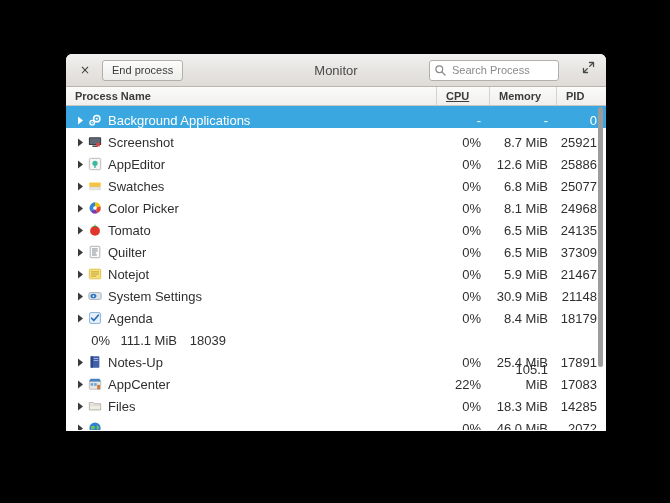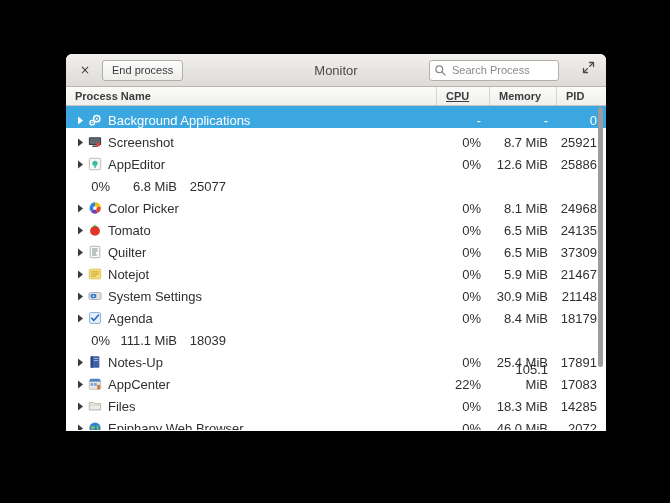--- a/index.html
+++ b/index.html
@@ -316,20 +316,34 @@
                   <rect x="7.2" y="9.3" width="1.6" height="3.2" fill="#3eb8a0"></rect>
                 </svg>
               </span>
               <span class="pname">AppEditor</span>
             </div>
             <div class="cell-cpu">0%</div>
             <div class="cell-mem">12.6 MiB</div>
             <div class="cell-pid">25886</div>
           </div>
           <div class="row">
+            <div class="cell-name">
+              <span class="arrow">
+                <svg width="7" height="9" viewBox="0 0 7 9">
+                  <path d="M1 0.6 L6 4.5 L1 8.4 Z" fill="#3a3a3a"></path>
+                </svg>
+              </span>
+              <span class="picon">
+                <svg width="14" height="14" viewBox="0 0 16 16">
+                  <rect x="1.5" y="4" width="13" height="5.2" rx="0.8" fill="#f5c242"></rect>
+                  <rect x="1.5" y="9.2" width="13" height="3" rx="0.8" fill="#e9e7e3" stroke="#cfccc7" stroke-width="0.6"></rect>
+                </svg>
+              </span>
+              <span class="pname">Swatches</span>
+            </div>
             <div class="cell-cpu">0%</div>
             <div class="cell-mem">6.8 MiB</div>
             <div class="cell-pid">25077</div>
           </div>
           <div class="row">
             <div class="cell-name">
               <span class="arrow">
                 <svg width="7" height="9" viewBox="0 0 7 9">
                   <path d="M1 0.6 L6 4.5 L1 8.4 Z" fill="#3a3a3a"></path>
                 </svg>
@@ -526,21 +540,20 @@
                   <path d="M1 0.6 L6 4.5 L1 8.4 Z" fill="#3a3a3a"></path>
                 </svg>
               </span>
               <span class="picon">
                 <svg width="14" height="14" viewBox="0 0 16 16">
                   <circle cx="8" cy="8" r="6.4" fill="#2f7fd4"></circle>
                   <path d="M3 6.5 Q5.5 4.5 7.5 6 Q9 7.5 7 9 Q5 10.5 3.5 9.5 Z" fill="#6fbf5a"></path>
                   <path d="M10 4.5 Q12.5 5.5 12.8 8 Q12 10 10.5 10.5 Q9.5 8 10 4.5Z" fill="#6fbf5a"></path>
                 </svg>
               </span>
-              <span class="pname">Epiphany Web Browser</span>
             </div>
             <div class="cell-cpu">0%</div>
             <div class="cell-mem">46.0 MiB</div>
             <div class="cell-pid">2072</div>
           </div>
         </div>
 
       <div id="vscroll">
         <div id="vthumb"></div>
       </div>

